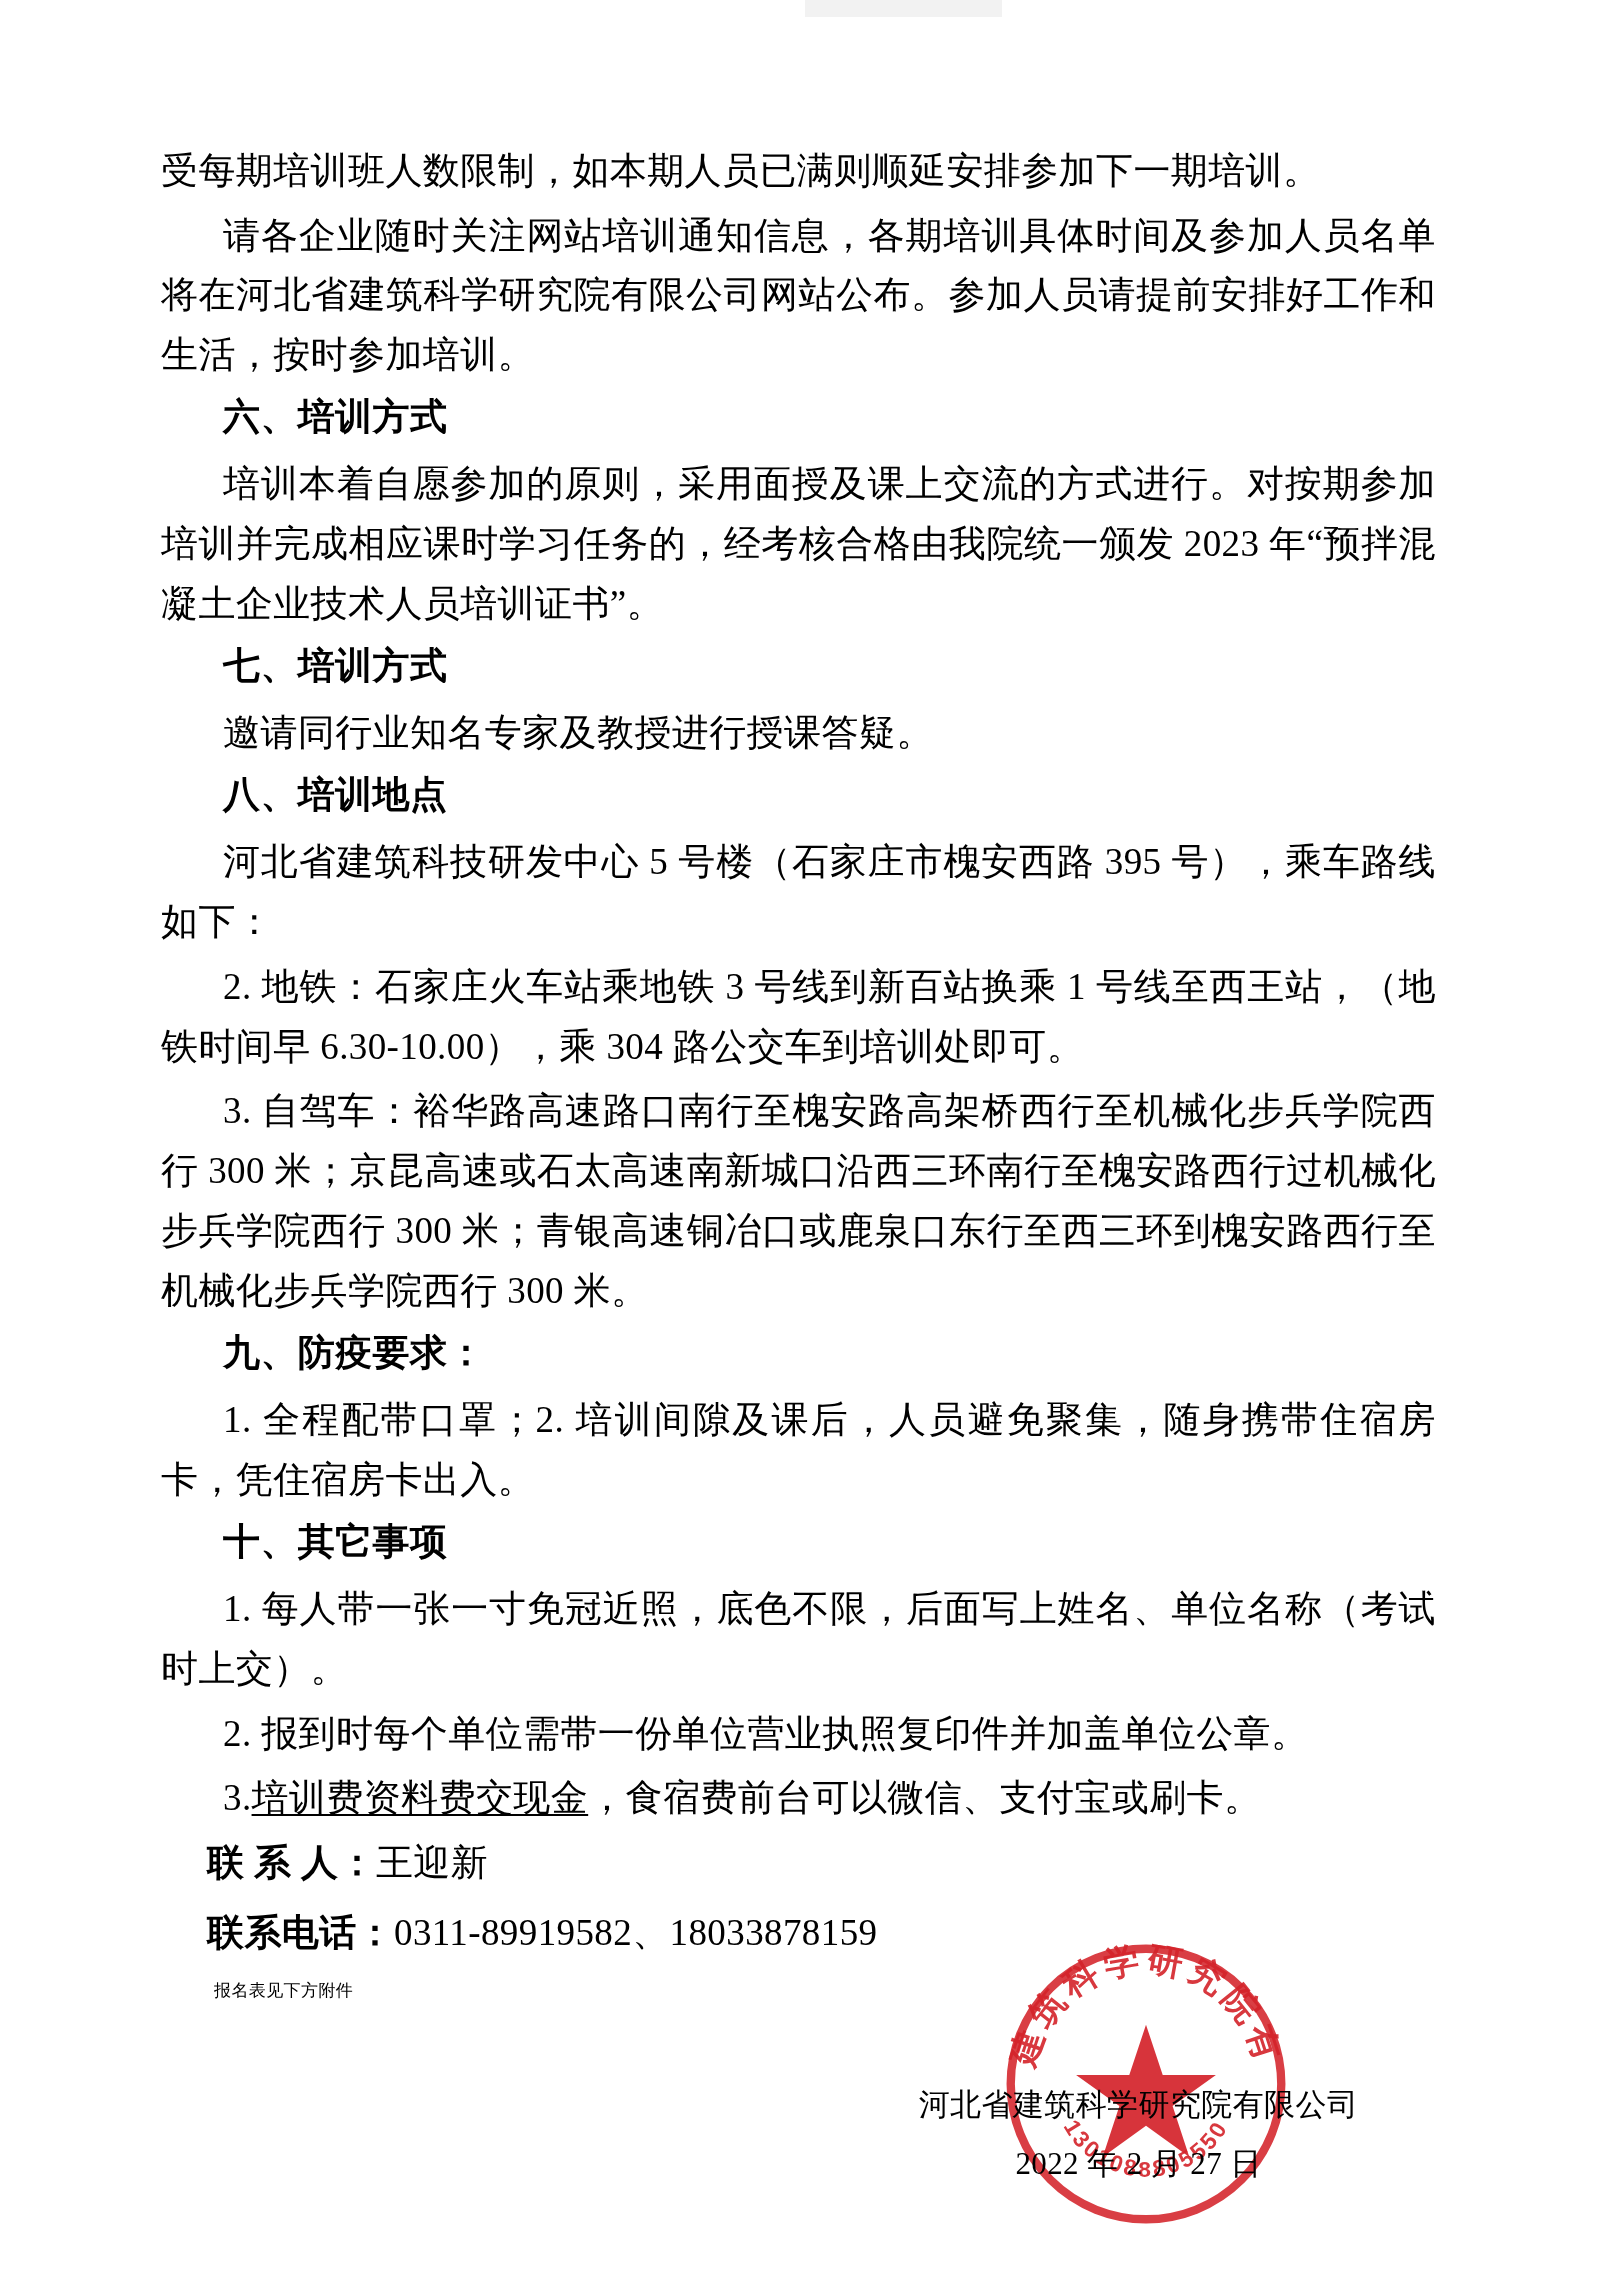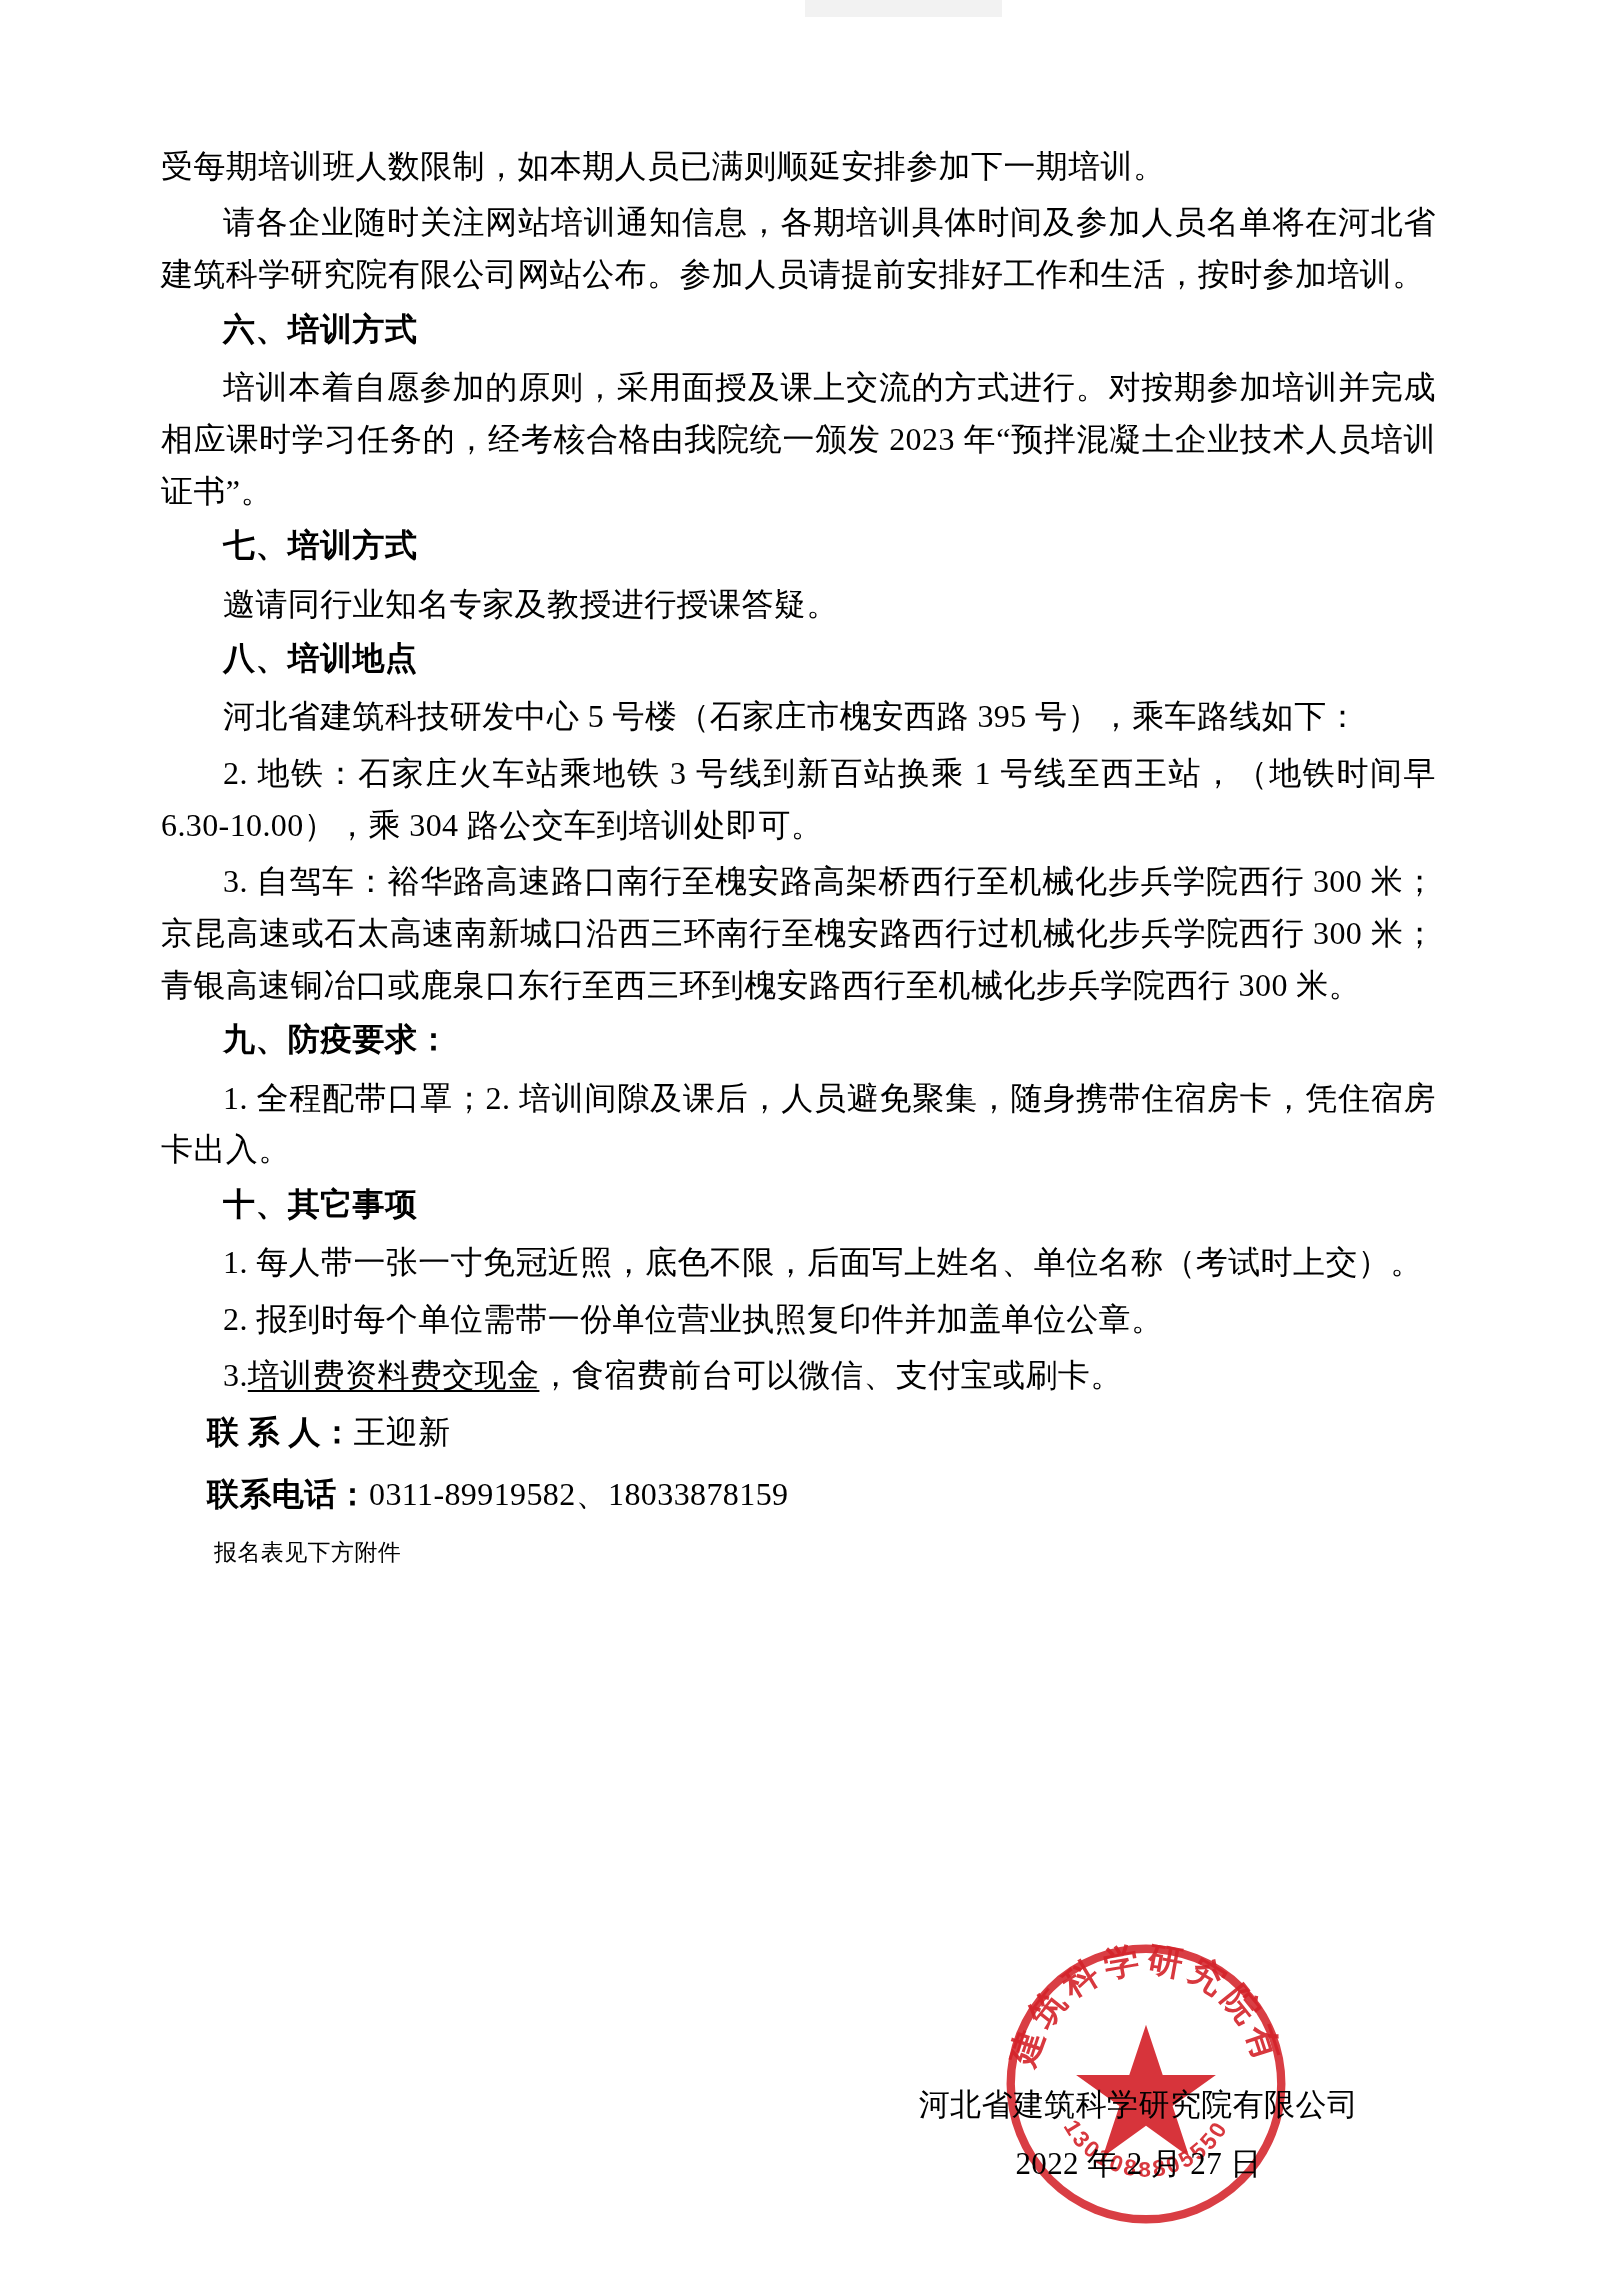--- a/index.html
+++ b/index.html
@@ -23,42 +23,42 @@
     background: #fff;
   }
   .content {
     position: absolute;
     left: 161px;
     top: 141px;
     width: 1275px;
   }
   p {
     margin: 0 0 4.6px 0;
-    font-size: 32px;
+    font-size: 37px;
     line-height: 1.62;
     text-align: justify;
     text-justify: inter-ideograph;
     letter-spacing: 0.4px;
   }
   .indent { text-indent: 62px; }
   .heading {
     font-weight: bold;
     text-indent: 62px;
     margin-top: 1.5px;
     font-family: Liberation Mono, monospace;
   }
   .underline { text-decoration: underline; text-decoration-thickness: 1.5px; text-underline-offset: 3.8px; }
   .contact {
     text-indent: 46px;
     margin-bottom: 10.6px;
   }
   .contact .lbl { font-weight: bold; }
   .attach-note {
     text-indent: 53px;
-    font-size: 23px;
+    font-size: 17px;
     margin-top: 13.7px;
   }
   .signature {
     position: absolute;
     left: 850px;
     top: 2080px;
     width: 577px;
     text-align: center;
   }
   .signature p {

